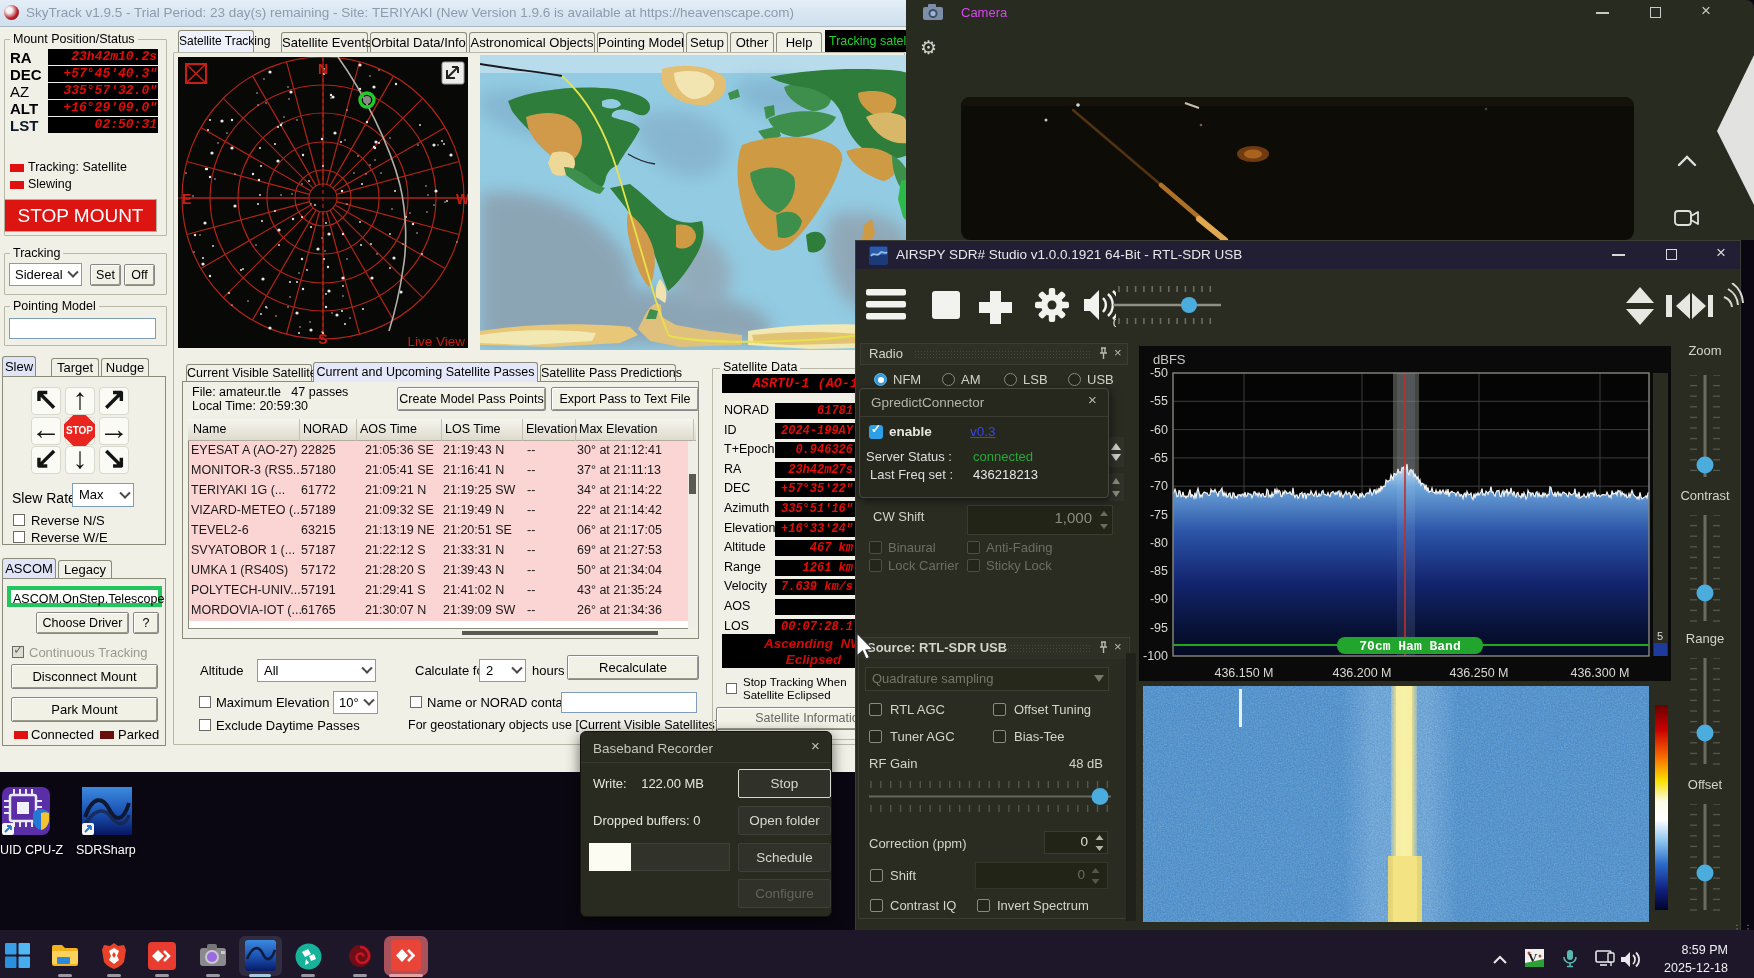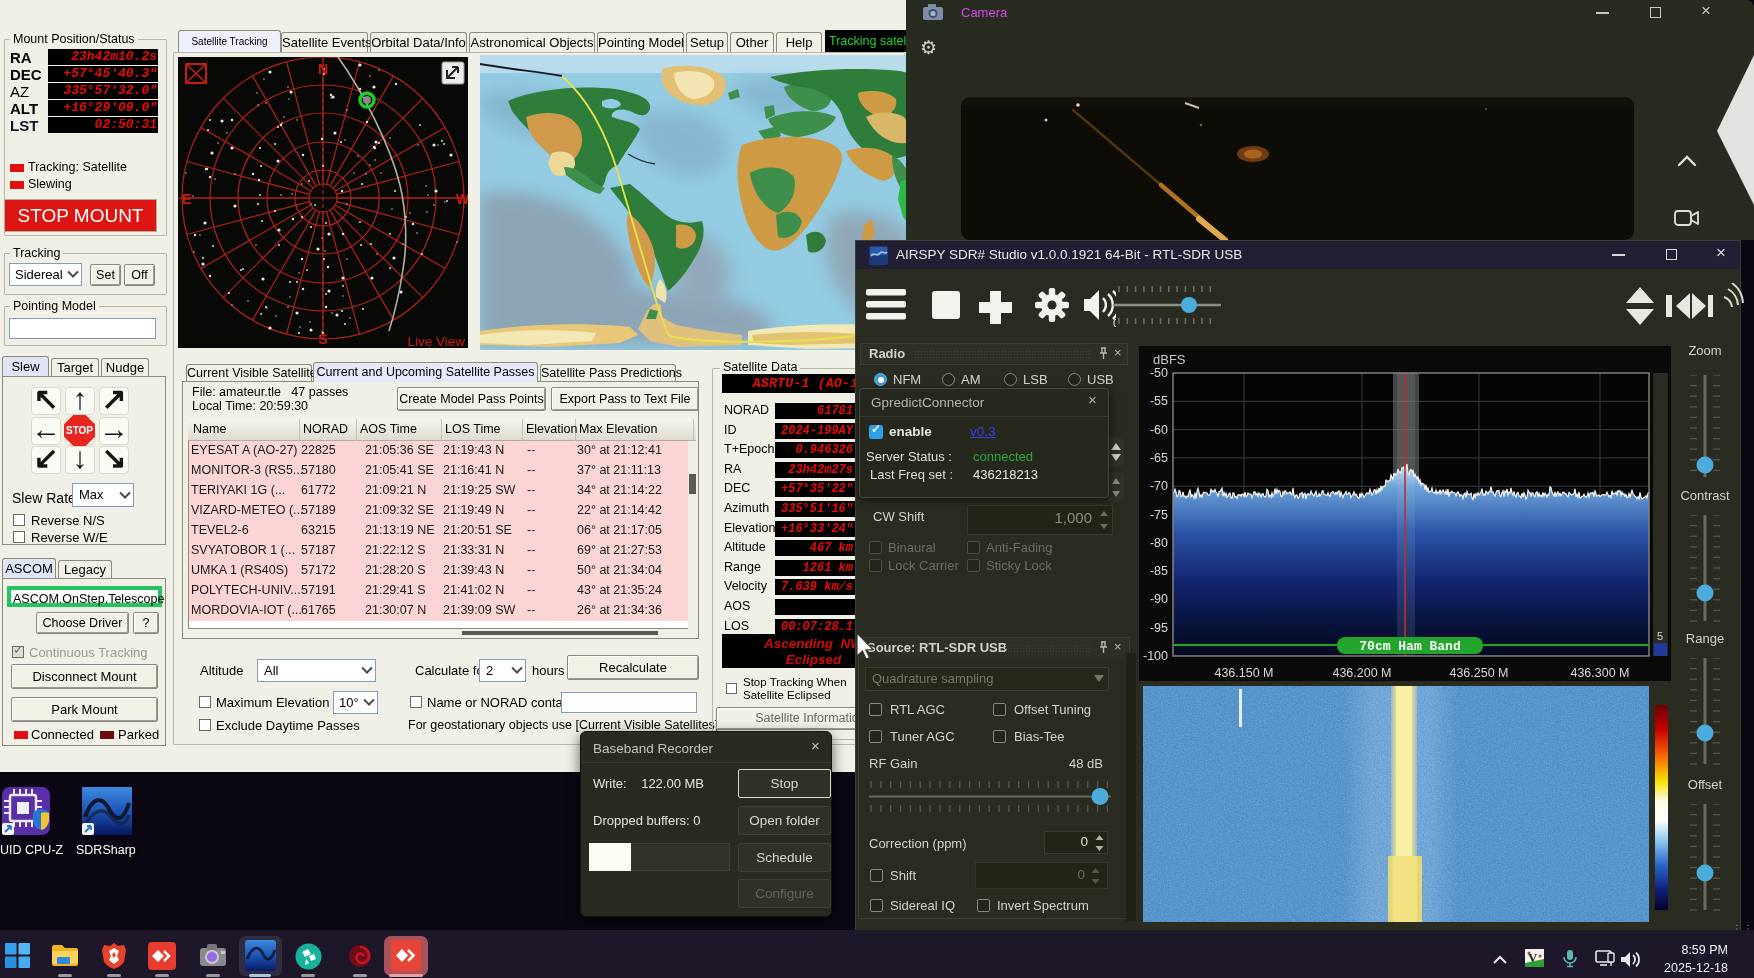--- a/index.html
+++ b/index.html
@@ -13,20 +13,24 @@
 .tab{position:absolute;background:#f1f0e6;border:1px solid #8b8b7b;border-bottom:none;border-radius:3px 3px 0 0;font-size:13px;color:#000;text-align:center;white-space:nowrap;overflow:visible}
 .tabsel{background:#eef0fb;z-index:3}
 .dt{color:#d2d3ca;font-size:13px;position:absolute;white-space:nowrap}
 .dcb{position:absolute;width:13px;height:13px;background:#24261c;border:1px solid #898b7f;border-radius:2px}
 .dcbdim{border-color:#4d4f43}
 .dtdim{color:#6c6e62}
 .dbtn{position:absolute;background:#30322a;border:1px solid #3f4138;color:#d6d7ce;font-size:13.5px;text-align:center;border-radius:2px}
 </style></head><body>
 <div class="ab" style="left:0;top:0;width:1754px;height:978px;background:#0b0712"></div>
 <div class="ab" style="left:0;top:0;width:908px;height:772px;background:#f1f0e6">
+<div class="ab" style="left:0;top:0;width:908px;height:27px;background:linear-gradient(#e3eef7,#cfdfee);border-bottom:1px solid #aab8c4">
+      <div class="ab" style="left:4px;top:5px;width:15px;height:15px;border-radius:50%;background:radial-gradient(circle at 35% 35%,#f4f4f4 20%,#b42025 60%,#7a1016)"></div>
+      <div class="ab" style="left:26px;top:5px;font-size:13.5px;color:#8e9bab;white-space:nowrap">SkyTrack v1.9.5 - Trial Period:  23 day(s) remaining - Site: TERIYAKI   (New Version 1.9.6 is available at https://heavenscape.com)</div>
+    </div>
 <div class="ab grp" style="left:4px;top:39px;width:163px;height:197px"></div>
 <div class="glab" style="left:10px;top:33px">Mount Position/Status</div>
 <div class="ab" style="left:10px;top:49px;font-size:15px;font-weight:bold;color:#000">RA</div>
 <div class="led" style="left:48px;top:49px;width:110px;height:16px;font-size:13px;line-height:16px;padding-right:1px">23h42m10.2s</div>
 <div class="ab" style="left:10px;top:66px;font-size:15px;font-weight:bold;color:#000">DEC</div>
 <div class="led" style="left:48px;top:66px;width:110px;height:16px;font-size:13px;line-height:16px;padding-right:1px">+57°45'40.3"</div>
 <div class="ab" style="left:10px;top:83px;font-size:15px;font-weight:normal;color:#000">AZ</div>
 <div class="led" style="left:48px;top:83px;width:110px;height:16px;font-size:13px;line-height:16px;padding-right:1px">335°57'32.0"</div>
 <div class="ab" style="left:10px;top:100px;font-size:15px;font-weight:bold;color:#000">ALT</div>
 <div class="led" style="left:48px;top:100px;width:110px;height:16px;font-size:13px;line-height:16px;padding-right:1px">+16°29'09.0"</div>
@@ -38,21 +42,21 @@
 <div class="ab" style="left:28px;top:177px;font-size:12.5px;color:#000">Slewing</div>
 <div class="ab" style="left:4px;top:199px;width:153px;height:33px;background:#dc1412;border:1px solid #b0b0a0;color:#fff;font-size:19px;text-align:center;line-height:31px">STOP MOUNT</div>
 <div class="ab grp" style="left:4px;top:253px;width:163px;height:42px"></div>
 <div class="glab" style="left:10px;top:247px">Tracking</div>
 <div class="combo" style="left:9px;top:263px;width:73px;height:23px;line-height:21px;padding-left:5px">Sidereal<span class="carr"></span></div>
 <div class="b3d" style="left:90px;top:264px;width:31px;height:22px;line-height:20px">Set</div>
 <div class="b3d" style="left:124px;top:264px;width:31px;height:22px;line-height:20px">Off</div>
 <div class="ab grp" style="left:4px;top:306px;width:163px;height:40px"></div>
 <div class="glab" style="left:10px;top:300px">Pointing Model</div>
 <div class="ab" style="left:9px;top:318px;width:147px;height:21px;background:#fff;border:1px solid #7f9db9"></div>
-<div class="tab tabsel" style="left:2px;top:356px;width:47px;height:20px;line-height:19px;background:#dfe5f7">Slew</div>
+<div class="tab tabsel" style="left:2px;top:356px;width:34px;height:20px;line-height:19px;background:#dfe5f7">Slew</div>
 <div class="tab" style="left:51px;top:358px;width:48px;height:18px;line-height:17px">Target</div>
 <div class="tab" style="left:101px;top:358px;width:48px;height:18px;line-height:17px">Nudge</div>
 <div class="ab" style="left:2px;top:376px;width:164px;height:169px;border:1px solid #8b8b7b;background:#f1f0e6"></div>
 <div class="ab" style="left:31px;top:387.0px;width:30px;height:28px;background:#fbfbf6;border:1px solid #d8d8cc;border-radius:4px"></div>
 <div class="ab" style="left:31px;top:384.0px;width:30px;height:30px;font-size:30px;font-weight:bold;color:#141414;text-align:center;line-height:30px">↖</div>
 <div class="ab" style="left:65px;top:387.0px;width:30px;height:28px;background:#fbfbf6;border:1px solid #d8d8cc;border-radius:4px"></div>
 <div class="ab" style="left:65px;top:384.0px;width:30px;height:30px;font-size:30px;font-weight:bold;color:#141414;text-align:center;line-height:30px">↑</div>
 <div class="ab" style="left:99px;top:387.0px;width:30px;height:28px;background:#fbfbf6;border:1px solid #d8d8cc;border-radius:4px"></div>
 <div class="ab" style="left:99px;top:384.0px;width:30px;height:30px;font-size:30px;font-weight:bold;color:#141414;text-align:center;line-height:30px">↗</div>
 <div class="ab" style="left:31px;top:416.5px;width:30px;height:28px;background:#fbfbf6;border:1px solid #d8d8cc;border-radius:4px"></div>
@@ -81,21 +85,21 @@
 <div class="b3d" style="left:133px;top:612px;width:26px;height:22px;line-height:20px">?</div>
 <div class="cb" style="left:12px;top:646px;background:#ddddd2"></div>
 <div class="ab" style="left:13px;top:642px;font-size:13px;color:#6e6e68">✓</div>
 <div class="ab" style="left:29px;top:645px;font-size:13px;color:#9a9a90">Continuous Tracking</div>
 <div class="b3d" style="left:11px;top:664px;width:147px;height:25px;line-height:23px;font-size:13px">Disconnect Mount</div>
 <div class="b3d" style="left:11px;top:697px;width:147px;height:25px;line-height:23px;font-size:13px">Park Mount</div>
 <div class="ab" style="left:14px;top:731px;width:14px;height:8px;background:#e01010"></div>
 <div class="ab" style="left:31px;top:727px;font-size:13px;color:#000">Connected</div>
 <div class="ab" style="left:100px;top:731px;width:14px;height:8px;background:#6b0d0d"></div>
 <div class="ab" style="left:118px;top:727px;font-size:13px;color:#000">Parked</div>
-<div class="tab tabsel" style="left:178px;top:30px;width:103px;height:22px;line-height:21px;font-size:10px">Satellite Tracking</div>
+<div class="tab tabsel" style="left:178px;top:30px;width:76px;height:22px;line-height:21px;font-size:12px">Satellite Tracking</div>
 <div class="tab" style="left:281px;top:32px;width:87px;height:20px;line-height:19px;font-size:13px">Satellite Events</div>
 <div class="tab" style="left:370px;top:32px;width:97px;height:20px;line-height:19px;font-size:13px">Orbital Data/Info</div>
 <div class="tab" style="left:469px;top:32px;width:126px;height:20px;line-height:19px;font-size:13px">Astronomical Objects</div>
 <div class="tab" style="left:597px;top:32px;width:87px;height:20px;line-height:19px;font-size:13px">Pointing Model</div>
 <div class="tab" style="left:686px;top:32px;width:42px;height:20px;line-height:19px;font-size:13px">Setup</div>
 <div class="tab" style="left:730px;top:32px;width:44px;height:20px;line-height:19px;font-size:13px">Other</div>
 <div class="tab" style="left:776px;top:32px;width:46px;height:20px;line-height:19px;font-size:13px">Help</div>
 <div class="ab" style="left:825px;top:30px;width:83px;height:22px;background:#000;color:#21d52c;font-size:12.5px;line-height:22px;padding-left:4px;overflow:hidden;white-space:nowrap">Tracking satelli</div>
 <div class="ab" style="left:173px;top:52px;width:732px;height:693px;border:1px solid #b9b9a9;border-radius:1px;background:#f1f0e6"></div>
 <svg class="ab" style="left:178px;top:57px" width="290" height="291" viewBox="0 0 290 291">
@@ -629,21 +633,21 @@
 <svg class="ab" style="left:768px;top:42px" width="120" height="46" viewBox="0 0 120 46">
 <path d="M2,20 L16,4 L30,20 Z" fill="#e8e8e2"></path>
       <path d="M2,26 L16,42 L30,26 Z" fill="#e8e8e2"></path>
 <rect x="42" y="12" width="6" height="22" fill="#e8e8e2"></rect>
 <path d="M52,23 L66,10 L66,36 Z" fill="#e8e8e2"></path>
       <path d="M82,23 L68,10 L68,36 Z" fill="#e8e8e2"></path>
 <rect x="84" y="12" width="5" height="22" fill="#e8e8e2"></rect>
 <path d="M100,14 A12,12 0 0 1 108,24 M104,6 A20,20 0 0 1 114,22 M108,0 A26,26 0 0 1 119,20" stroke="#d8d8d2" stroke-width="2" fill="none"></path>
 </svg>
 <div class="ab" style="left:4px;top:102px;width:268px;height:22px;background:#2e3026;border:1px solid #3c3e34"></div>
-<div class="dt" style="left:13px;top:105px;font-weight:bold">Radio</div>
+<div class="dt" style="left:13px;top:105px;font-weight:normal">Radio</div>
 <div class="ab" style="left:58px;top:109px;width:178px;height:8px;background-image:radial-gradient(#454740 0.8px, transparent 0.9px);background-size:3px 3px"></div>
 <svg class="ab" style="left:242px;top:106px" width="11" height="13" viewBox="0 0 11 13">
       <path d="M3,1 h5 M4,1 v5 M7,1 v5 M2,6 h7 M5.5,6 v6" stroke="#b8b9b0" stroke-width="1.4" fill="none"></path>
     </svg>
 <div class="dt" style="left:258px;top:104px;color:#b8b9b0">×</div>
 <div class="ab" style="left:18px;top:132px;width:13px;height:13px;border-radius:50%;background:#3a9ad8;border:1px solid #58b8f0"></div>
 <div class="ab" style="left:21.5px;top:135.5px;width:6px;height:6px;border-radius:50%;background:#fff"></div>
 <div class="dt" style="left:37px;top:131px">NFM</div>
 <div class="ab" style="left:86px;top:132px;width:13px;height:13px;border-radius:50%;background:#24261c;border:1px solid #898b7f"></div>
 <div class="dt" style="left:105px;top:131px">AM</div>
@@ -760,21 +764,21 @@
     </svg>
 <div class="dcb" style="left:14px;top:628px"></div>
 <div class="dt" style="left:34px;top:627px">Shift</div>
 <div class="ab" style="left:119px;top:621px;width:133px;height:27px;background:#222418;border:1px solid #343628"></div>
 <div class="ab" style="left:119px;top:626px;width:110px;font-size:13.5px;color:#6a6c60;text-align:right">0</div>
 <svg class="ab" style="left:234px;top:625px" width="11" height="20" viewBox="0 0 11 20">
       <path d="M5.5,2 L9.5,7 L1.5,7 Z" fill="#55574b"></path>
       <path d="M5.5,18 L9.5,13 L1.5,13 Z" fill="#55574b"></path>
     </svg>
 <div class="dcb" style="left:14px;top:658px"></div>
-<div class="dt" style="left:34px;top:657px">Sidereal IQ</div>
+<div class="dt" style="left:34px;top:657px">Contrast IQ</div>
 <div class="dcb" style="left:121px;top:658px"></div>
 <div class="dt" style="left:141px;top:657px">Invert Spectrum</div>
 <div class="ab" style="left:270px;top:412px;width:10px;height:268px;background:#1f211a"></div>
 <svg class="ab" style="left:283px;top:105px" width="532" height="335" viewBox="0 0 532 335">
 <defs>
         <linearGradient id="sg" x1="0" y1="0" x2="0" y2="1">
 <stop offset="0" stop-color="#cde2f2"></stop>
           <stop offset="0.12" stop-color="#6ba3d8"></stop>
           <stop offset="0.35" stop-color="#2c55a8"></stop>
 <stop offset="0.62" stop-color="#13246e"></stop>

